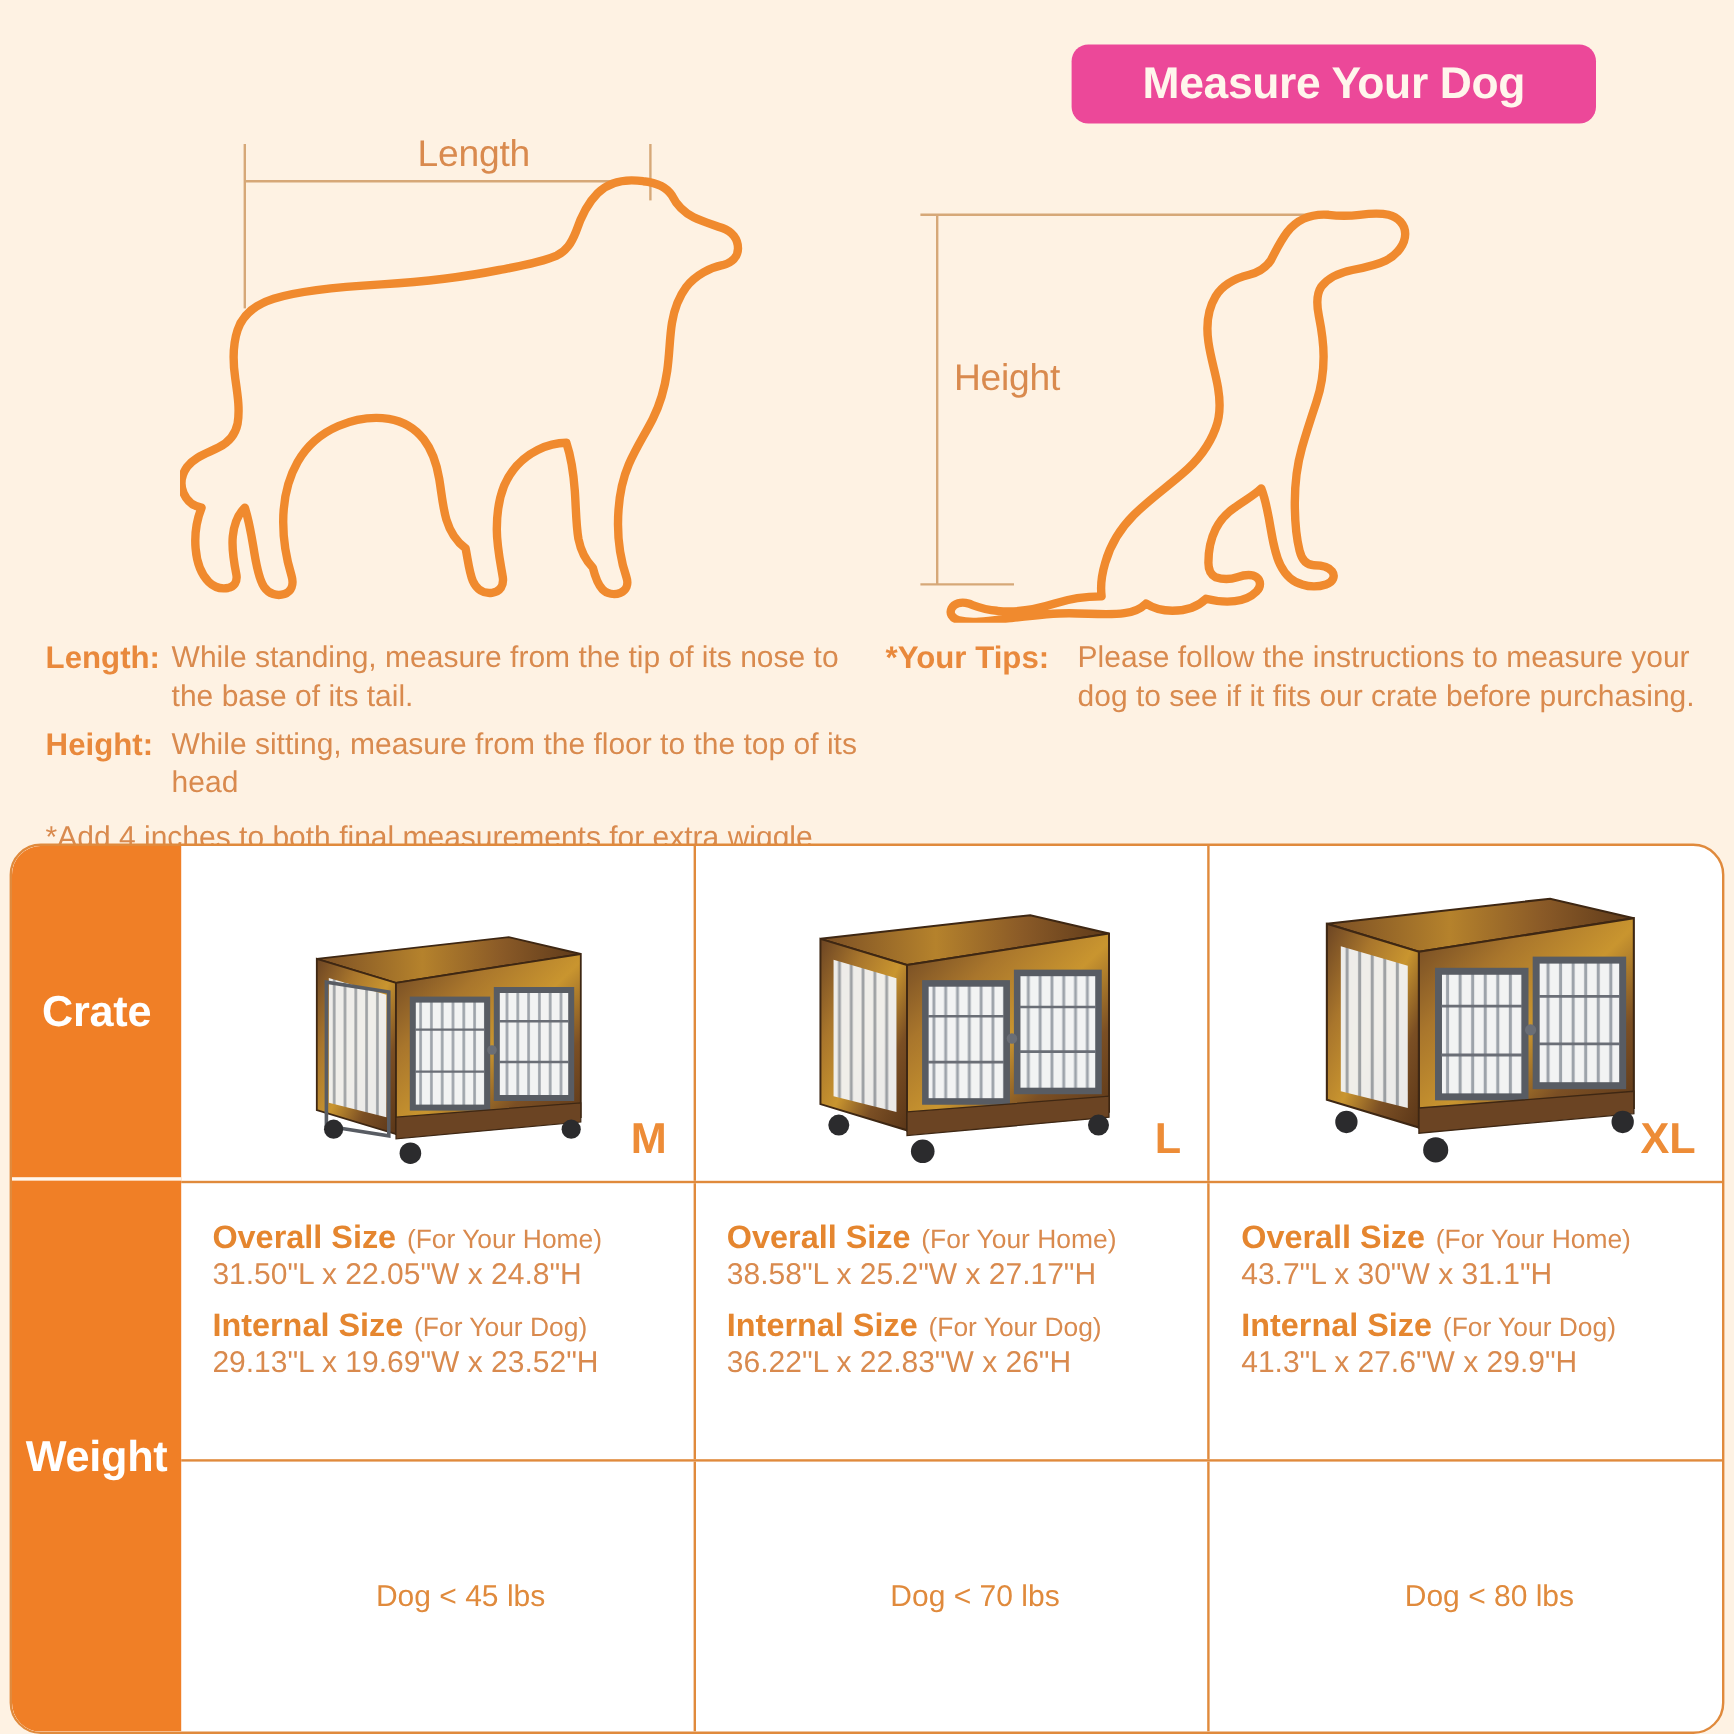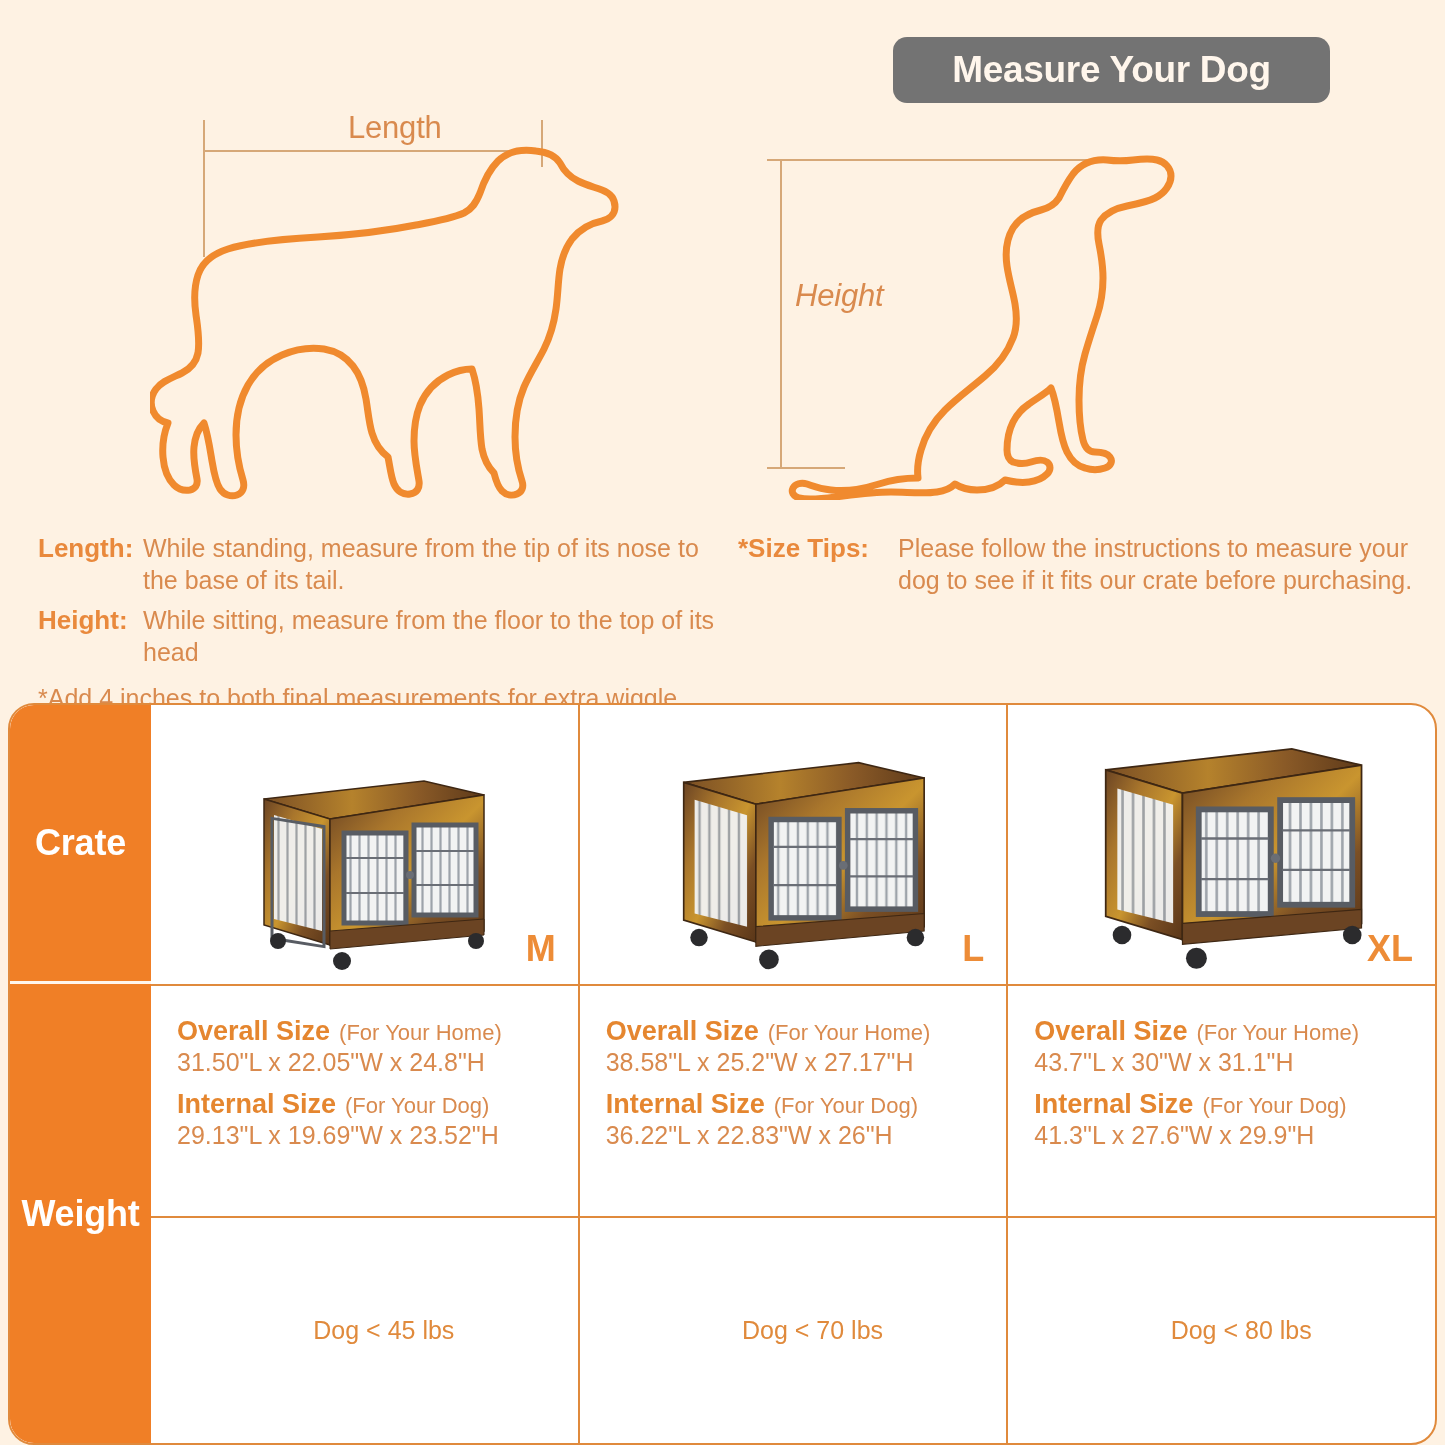--- a/index.html
+++ b/index.html
@@ -8,31 +8,31 @@
     background:#FEF2E3;
     font-family:"Liberation Sans", sans-serif;
     overflow:hidden;
     position:relative;
   }
   .page{position:relative;width:1445px;height:1445px;}
 
   
   .badge{
     position:absolute;left:893px;top:37px;width:437px;height:66px;
-    background:#737373;border-radius:14px;
+    background:#ec4899;border-radius:14px;
     display:flex;align-items:center;justify-content:center;
   }
   .badge-text{
     color:#FFF6EC;font-size:37px;font-weight:bold;letter-spacing:-0.3px;
   }
 
   
   .diagram{position:absolute;}
   .diag-left{left:150px;top:105px;width:470px;height:400px;}
-  .diag-right{left:755px;top:140px;width:470px;height:360px;font-style:italic;}
+  .diag-right{left:755px;top:159px;width:470px;height:360px;}
 
   .dim-label{
     position:absolute;color:#D98A4E;font-size:31px;letter-spacing:-0.2px;
     white-space:nowrap;
   }
 
   
   .caption{position:absolute;}
   .cap-left{left:38px;top:532px;width:680px;}
   .cap-right{left:738px;top:532px;width:690px;}
@@ -261,21 +261,21 @@
     </div>
     <div class="cap-row">
       <div class="cap-key w-len">Height:</div>
       <div class="cap-val">While sitting, measure from the floor to the top of its head</div>
     </div>
     <div class="cap-note">*Add 4 inches to both final measurements for extra wiggle room.</div>
   </div>
 
   <div class="caption cap-right">
     <div class="cap-row">
-      <div class="cap-key w-warm">*Size Tips:</div>
+      <div class="cap-key w-warm">*Your Tips:</div>
       <div class="cap-val">Please follow the instructions to measure your dog to see if it fits our crate before purchasing.</div>
     </div>
   </div>
 
   <div class="table">
 
     <div class="rowlabels">
       <div class="rowlabel rl-crate">Crate</div>
       <div class="rowlabel rl-weight">Weight</div>
     </div>

